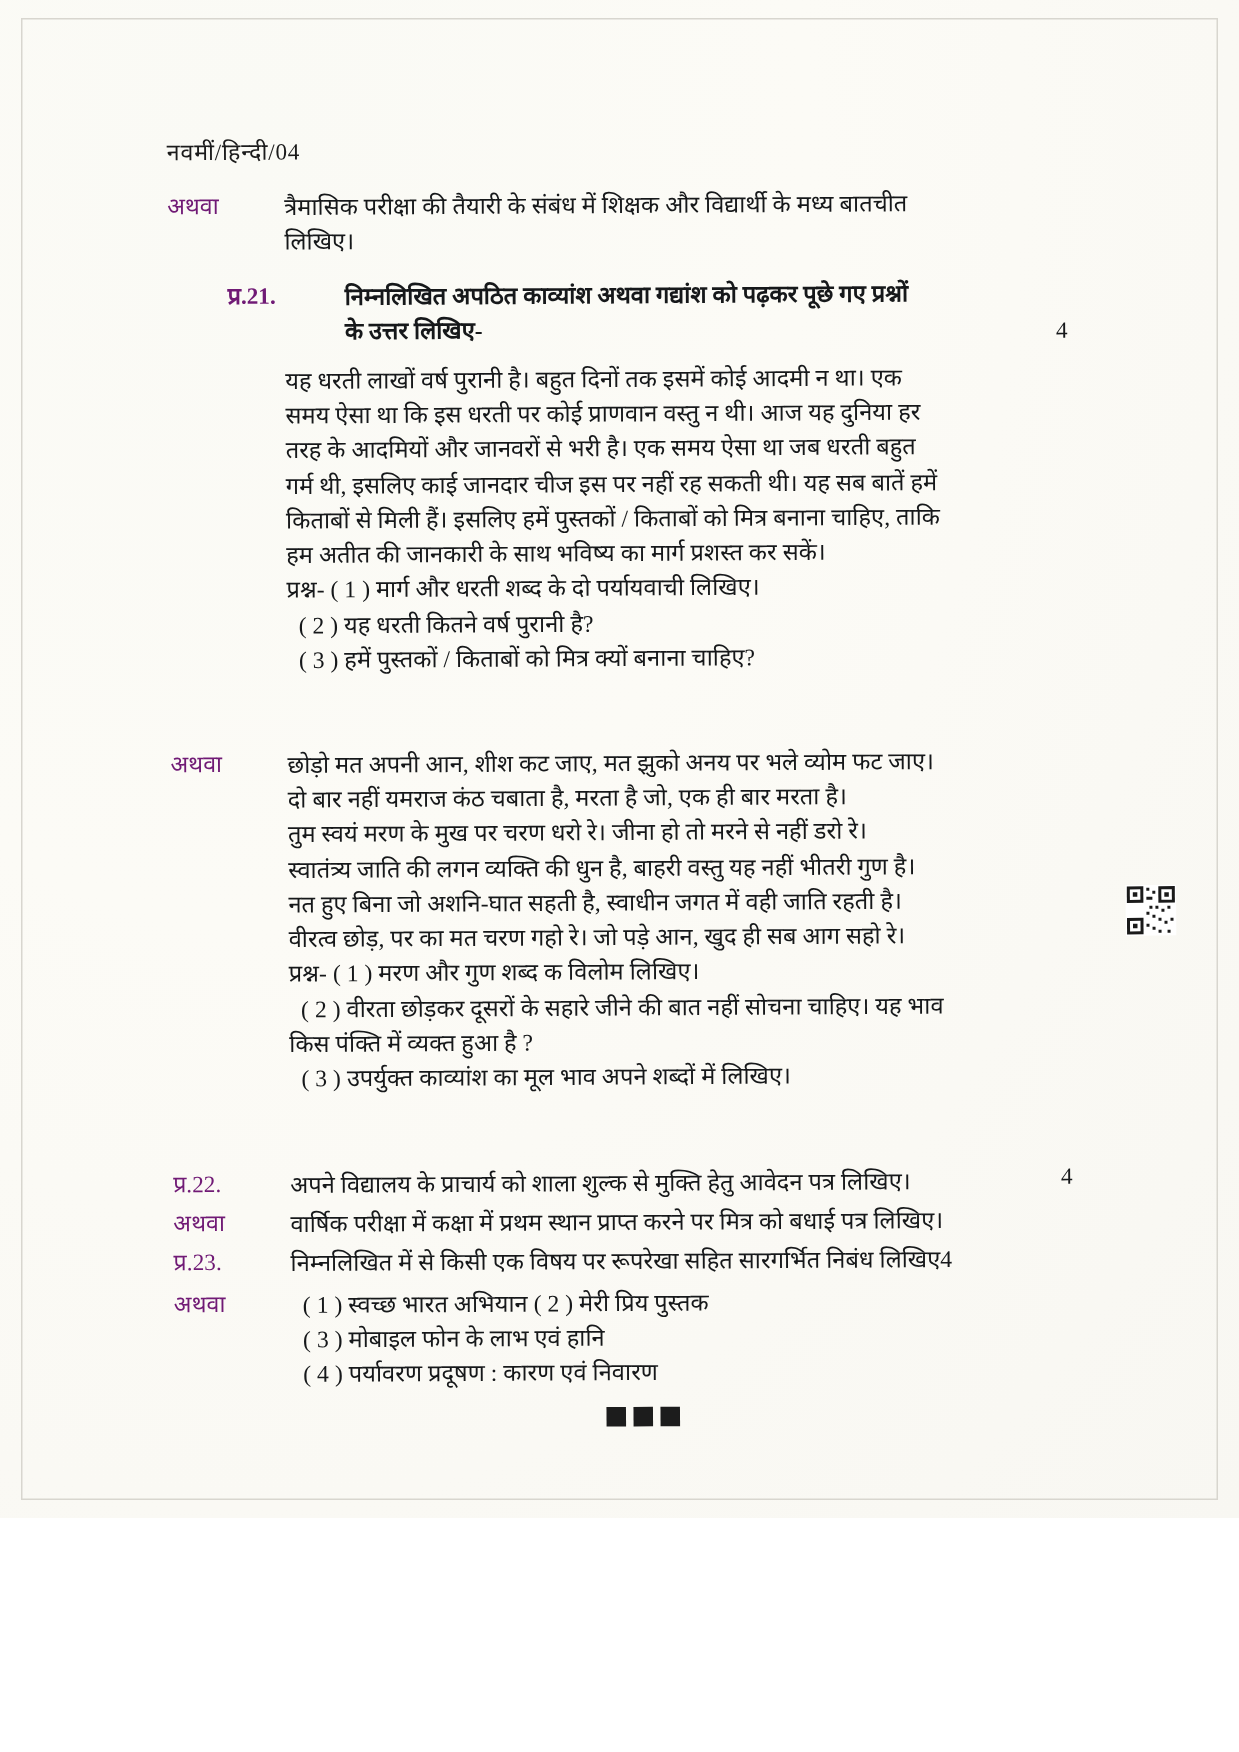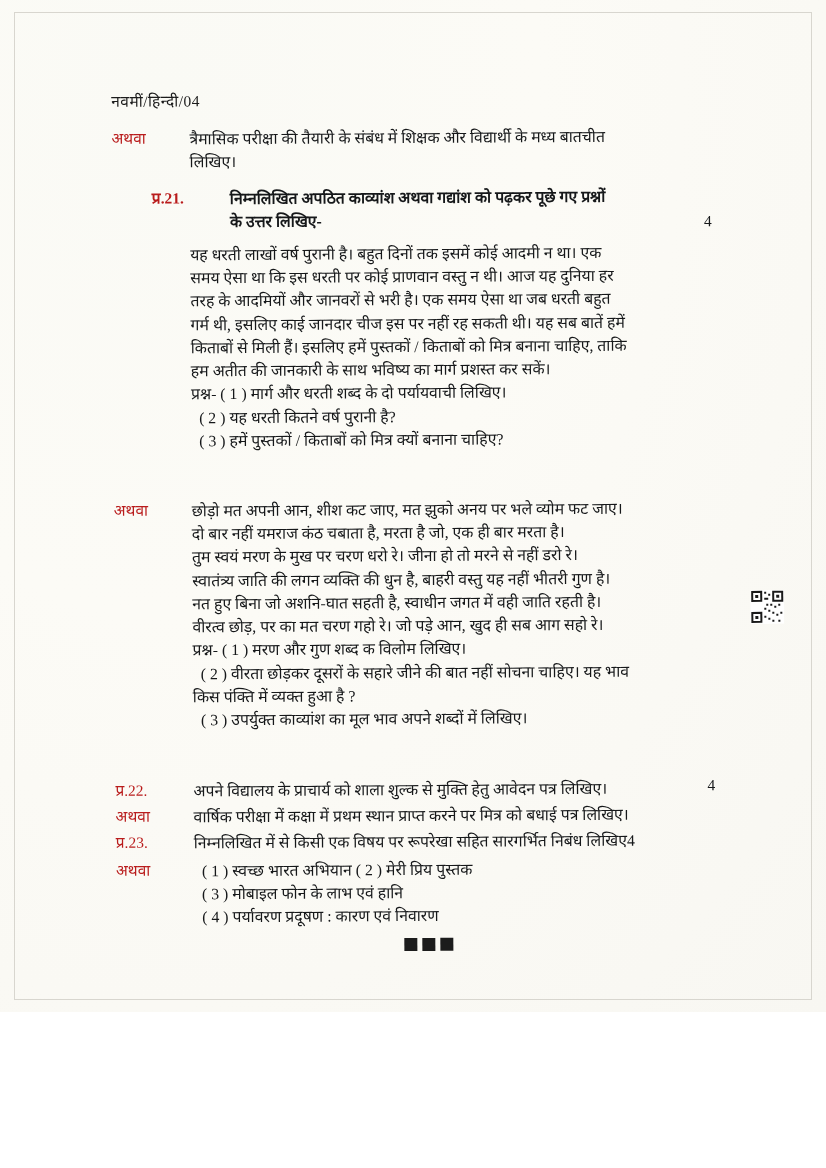--- a/index.html
+++ b/index.html
@@ -64,21 +64,21 @@
   
   .row {
     position: absolute;
     display: flex;
     align-items: flex-start;
   }
   .label {
     width: 78px;
     flex: 0 0 78px;
     font-size: 15.5px;
-    color: #b91c1c;
+    color: #701a75;
     line-height: 1.45;
   }
   .label.bold { font-weight: 700; margin-left: 40px; }
   .text {
     flex: 1 1 auto;
     font-size: 15.8px;
     color: #16181a;
     line-height: 1.47;
   }
   .text.bold { font-weight: 700; }

